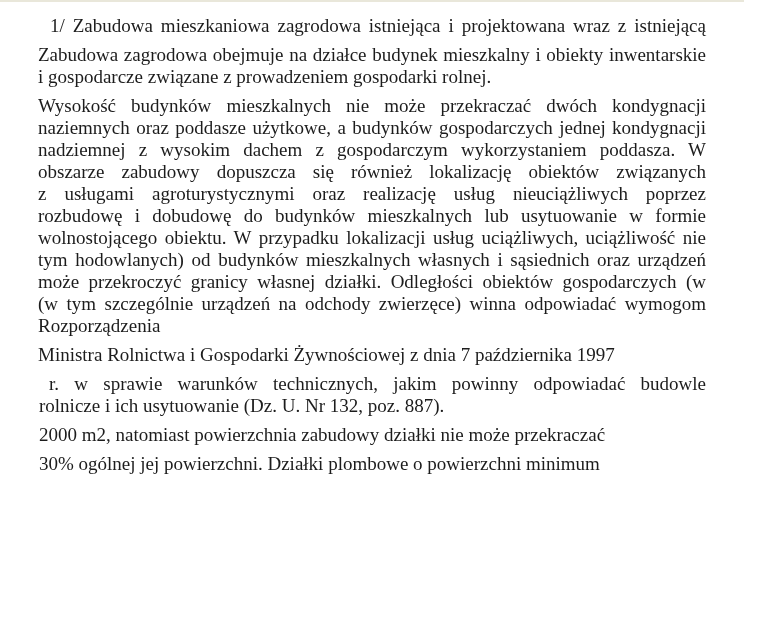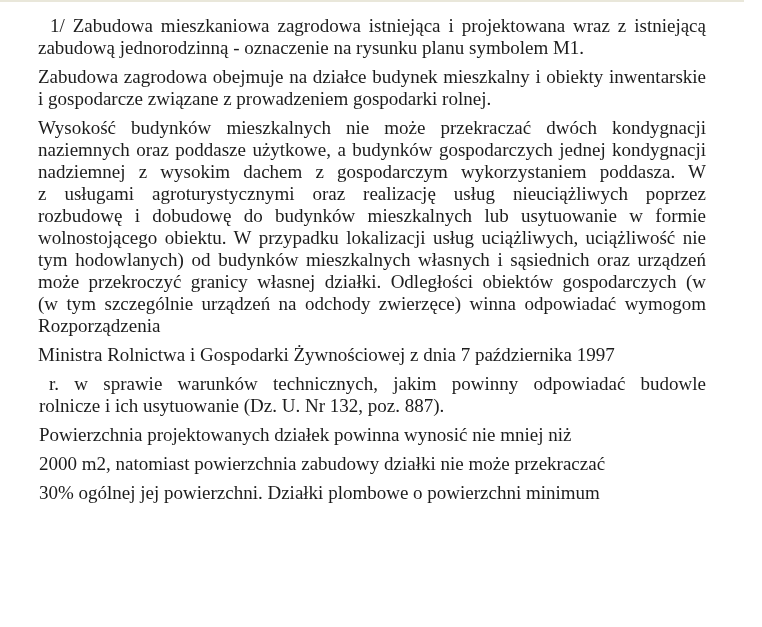--- a/index.html
+++ b/index.html
@@ -40,53 +40,50 @@
   
   .ml7 { margin-left: 1px; }
 </style>
 </head>
 <body>
 
 <div class="page">
 
   <p class="para">
     <span class="line j ind12">1/ Zabudowa mieszkaniowa zagrodowa istniejąca i projektowana wraz z istniejącą</span>
-    <span class="line">zabudową jednorodzinną - oznaczenie na rysunku planu symbolem M1.</span>
   </p>
 
   <p class="para">
     <span class="line j">Zabudowa zagrodowa obejmuje na działce budynek mieszkalny i obiekty inwentarskie</span>
     <span class="line">i gospodarcze związane z prowadzeniem gospodarki rolnej.</span>
   </p>
 
   <p class="para">
     <span class="line j">Wysokość budynków mieszkalnych nie może przekraczać dwóch kondygnacji</span>
     <span class="line j">naziemnych oraz poddasze użytkowe, a budynków gospodarczych jednej kondygnacji</span>
     <span class="line j">nadziemnej z wysokim dachem z gospodarczym wykorzystaniem poddasza. W</span>
+    <span class="line j">obszarze zabudowy dopuszcza się również lokalizację obiektów związanych</span>
     <span class="line j">z usługami agroturystycznymi oraz realizację usług nieuciążliwych poprzez</span>
     <span class="line j">rozbudowę i dobudowę do budynków mieszkalnych lub usytuowanie w formie</span>
     <span class="line j">wolnostojącego obiektu. W przypadku lokalizacji usług uciążliwych, uciążliwość nie</span>
     <span class="line j">tym hodowlanych) od budynków mieszkalnych własnych i sąsiednich oraz urządzeń</span>
     <span class="line j">może przekroczyć granicy własnej działki. Odległości obiektów gospodarczych (w</span>
     <span class="line j">(w tym szczególnie urządzeń na odchody zwierzęce) winna odpowiadać wymogom</span>
     <span class="line">Rozporządzenia</span>
   </p>
 
   <p class="para">
     <span class="line">Ministra Rolnictwa i Gospodarki Żywnościowej z dnia 7 października 1997</span>
   </p>
 
   <p class="para ml7">
     <span class="line j ind10">r. w sprawie warunków technicznych, jakim powinny odpowiadać budowle</span>
     <span class="line">rolnicze i ich usytuowanie (Dz. U. Nr 132, poz. 887).</span>
   </p>
 
-  <p class="para ml7">
-    <span class="line">Powierzchnia projektowanych działek powinna wynosić nie mniej niż</span>
-  </p>
 
   <p class="para ml7">
     <span class="line">2000 m2, natomiast powierzchnia zabudowy działki nie może przekraczać</span>
   </p>
 
   <p class="para ml7">
     <span class="line">30% ogólnej jej powierzchni. Działki plombowe o powierzchni minimum</span>
   </p>
 
 

